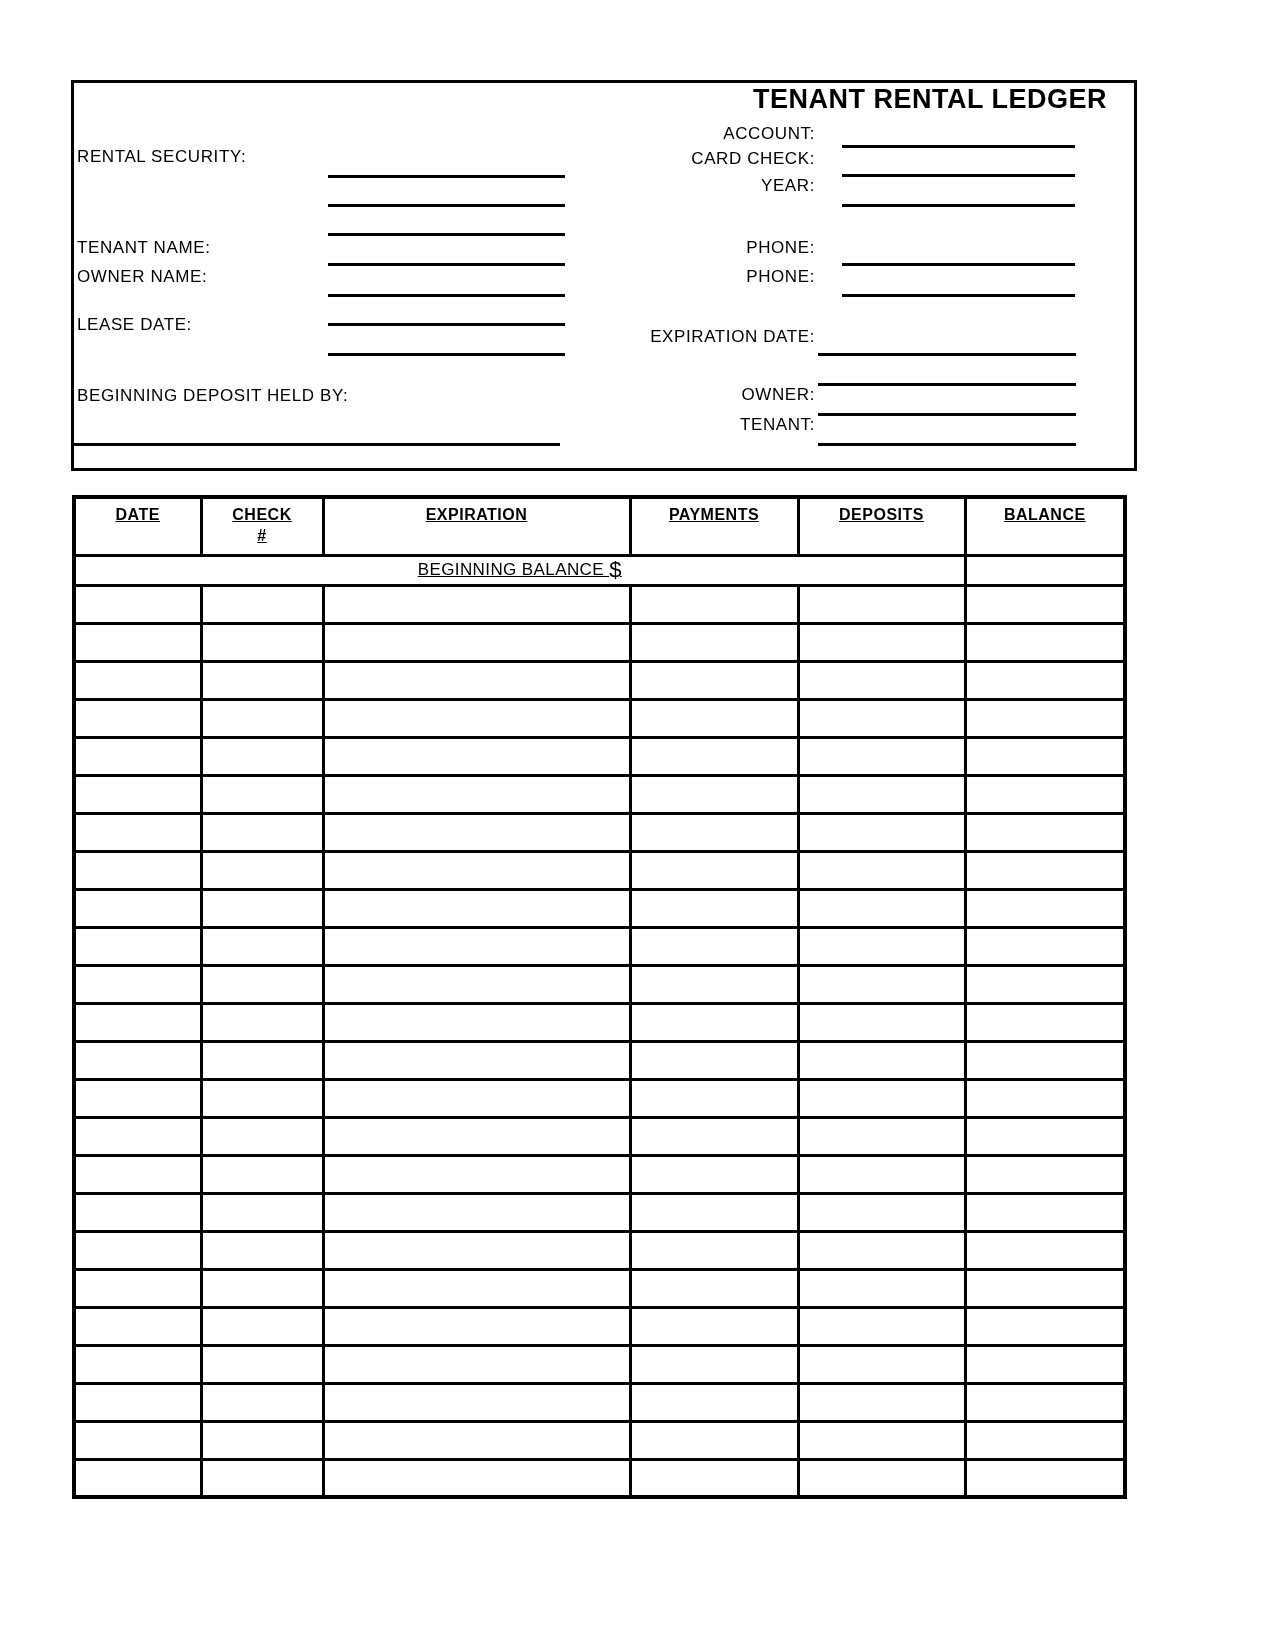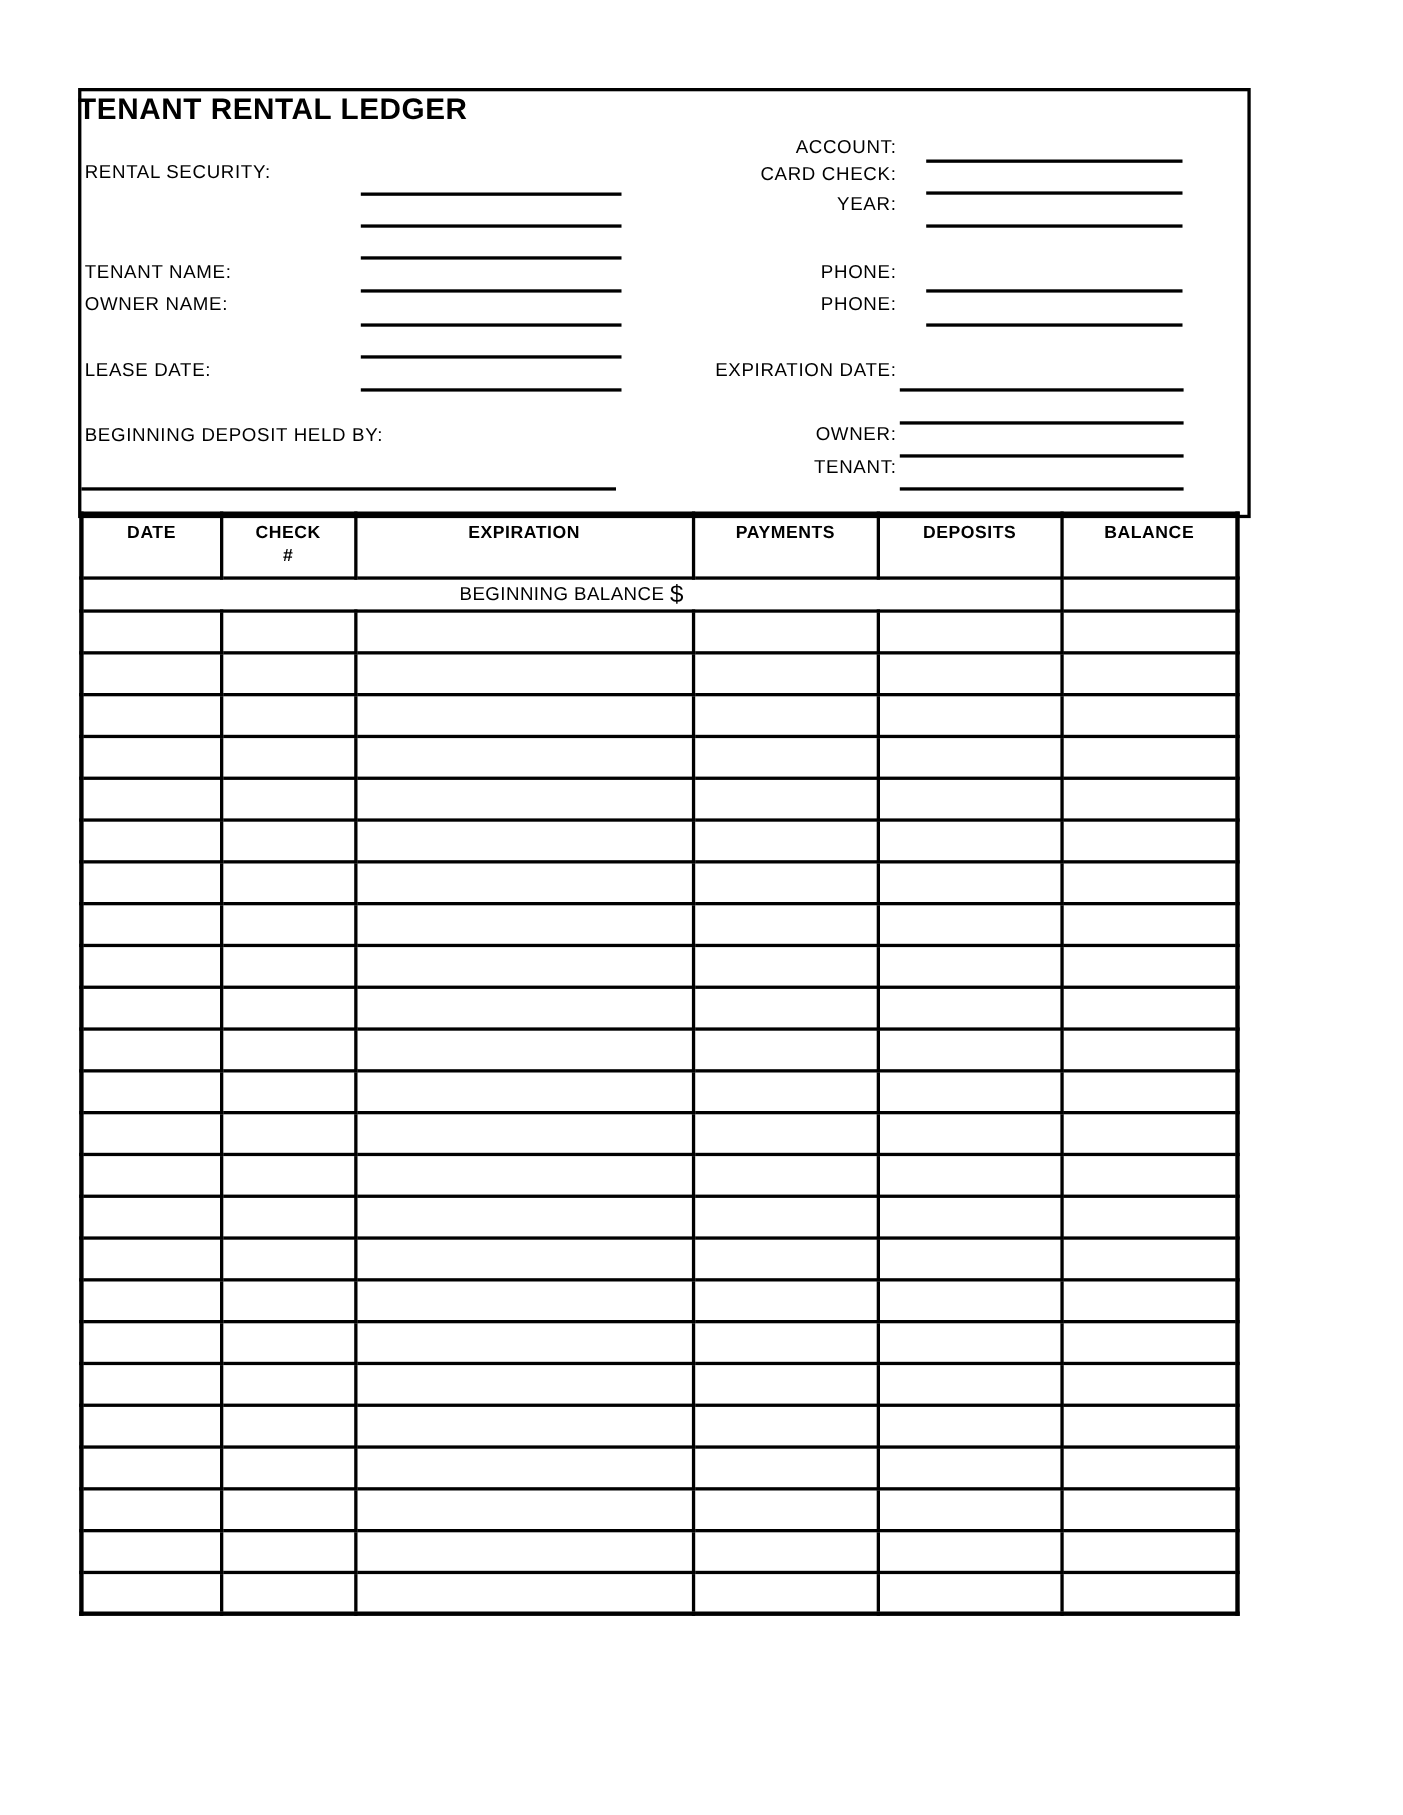--- a/index.html
+++ b/index.html
@@ -11,38 +11,39 @@
     font-family:"Liberation Sans", sans-serif;
     color:var(--ink); margin:0 auto; overflow:hidden;
   }
   
   .form-box {
     position:absolute; left:71px; top:80px; width:1066px; height:391px;
     border:3px solid var(--ink);
   }
   .form-title {
     position:absolute; left:71px; top:84px; width:1036px;
-    text-align:left; font-size:27px; font-weight:bold; letter-spacing:0.5px;
+    text-align:right; font-size:27px; font-weight:bold; letter-spacing:0.5px;
   }
   .lbl {
     position:absolute; font-size:17px; letter-spacing:0.6px;
     line-height:22px; white-space:nowrap;
   }
   .lbl-left  { left:77px; }
   .lbl-right { right:460px; text-align:center; }
   .fill-line { position:absolute; height:3px; background:var(--ink); }
   .rlineA { left:842px; width:233px; }
   .rlineB { left:818px; width:258px; }
   .lline  { left:328px; width:237px; }
   .longline { left:74px; width:486px; }
   
   table.ledger {
-    position:absolute; left:72px; top:465px; width:1051px;
+    position:absolute; left:72px; top:495px; width:1051px;
     border-collapse:collapse; table-layout:fixed;
     border:4px solid var(--ink);
+    text-decoration:underline;
   }
   table.ledger th, table.ledger td {
     border:3px solid var(--ink); padding:0;
   }
   table.ledger thead th {
     height:58px; vertical-align:top; padding-top:5px;
     font-size:16px; font-weight:bold; letter-spacing:0.5px;
     text-align:center; white-space:pre-line; line-height:21px;
   }
   tr.bb-row td { height:30px; }
@@ -57,21 +58,21 @@
 <body>
 
 <div class="page">
 
   <div class="form-box"></div>
   <div class="form-title">TENANT RENTAL LEDGER</div>
 
   <div class="lbl lbl-left" style="top:146px">RENTAL SECURITY:</div>
   <div class="lbl lbl-left" style="top:237px">TENANT NAME:</div>
   <div class="lbl lbl-left" style="top:266px">OWNER NAME:</div>
-  <div class="lbl lbl-left" style="top:326px">LEASE DATE:</div>
+  <div class="lbl lbl-left" style="top:314px">LEASE DATE:</div>
   <div class="lbl lbl-left" style="top:385px">BEGINNING DEPOSIT HELD BY:</div>
 
   <div class="lbl lbl-right" style="top:123px">ACCOUNT:</div>
   <div class="lbl lbl-right" style="top:148px">CARD CHECK:</div>
   <div class="lbl lbl-right" style="top:175px">YEAR:</div>
   <div class="lbl lbl-right" style="top:237px">PHONE:</div>
   <div class="lbl lbl-right" style="top:266px">PHONE:</div>
   <div class="lbl lbl-right" style="top:326px">EXPIRATION DATE:</div>
   <div class="lbl lbl-right" style="top:384px">OWNER:</div>
   <div class="lbl lbl-right" style="top:414px">TENANT:</div>

